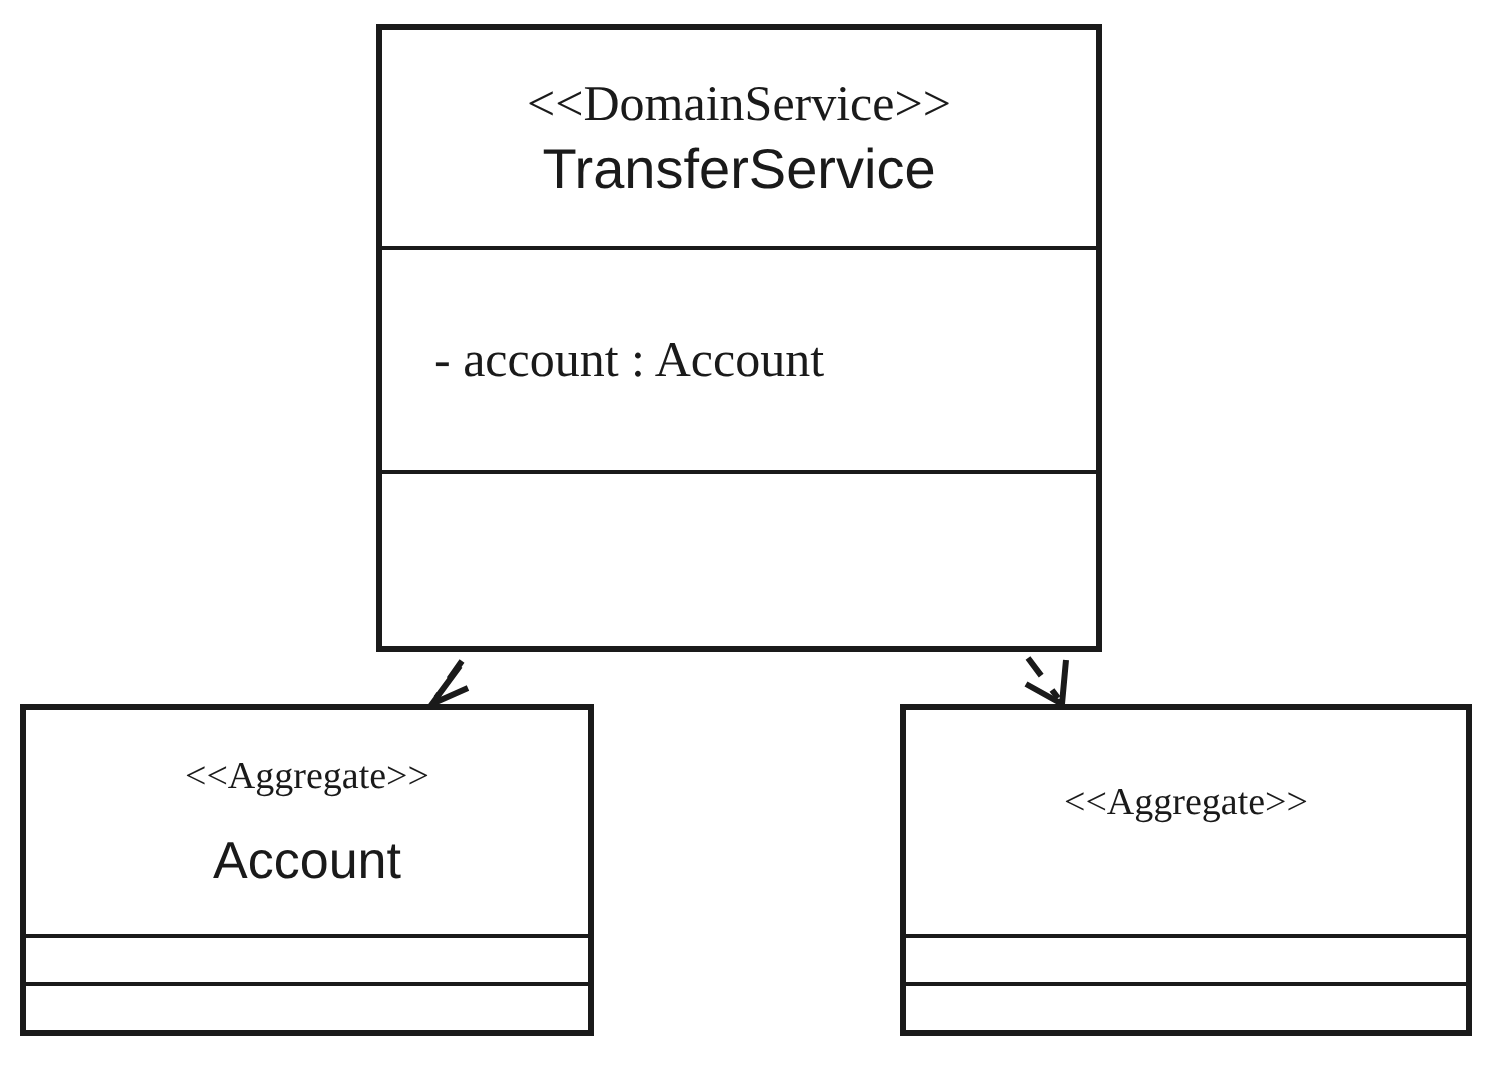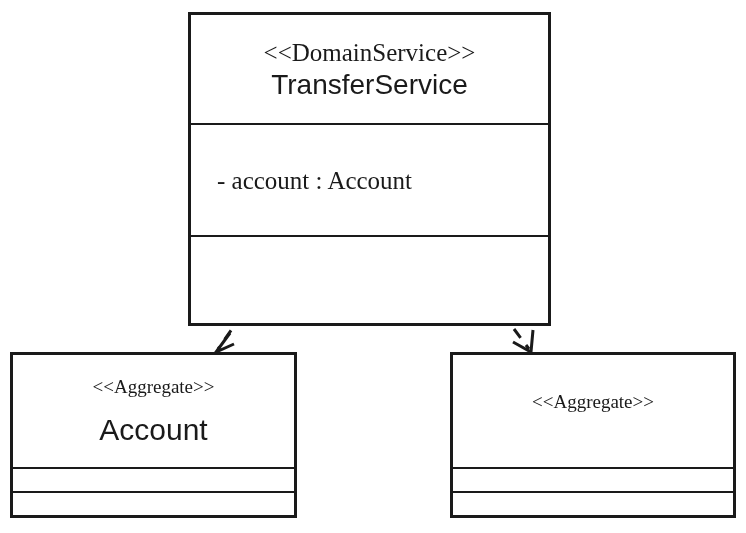--- a/index.html
+++ b/index.html
@@ -104,21 +104,21 @@
 
   
   .uml-aggregate .cmp-header {
     height: 112px;
   }
   .uml-aggregate .stereotype {
     font-size: 19px;
     margin-bottom: 19px;
   }
   .uml-aggregate .class-name {
-    font-size: 30px;
+    font-size: 26px;
   }
   .uml-aggregate .cmp-empty {
     height: 24px;
   }
   .uml-aggregate .cmp-empty.last {
     flex: 1 1 auto;
     height: auto;
   }
 
   #class-account {

